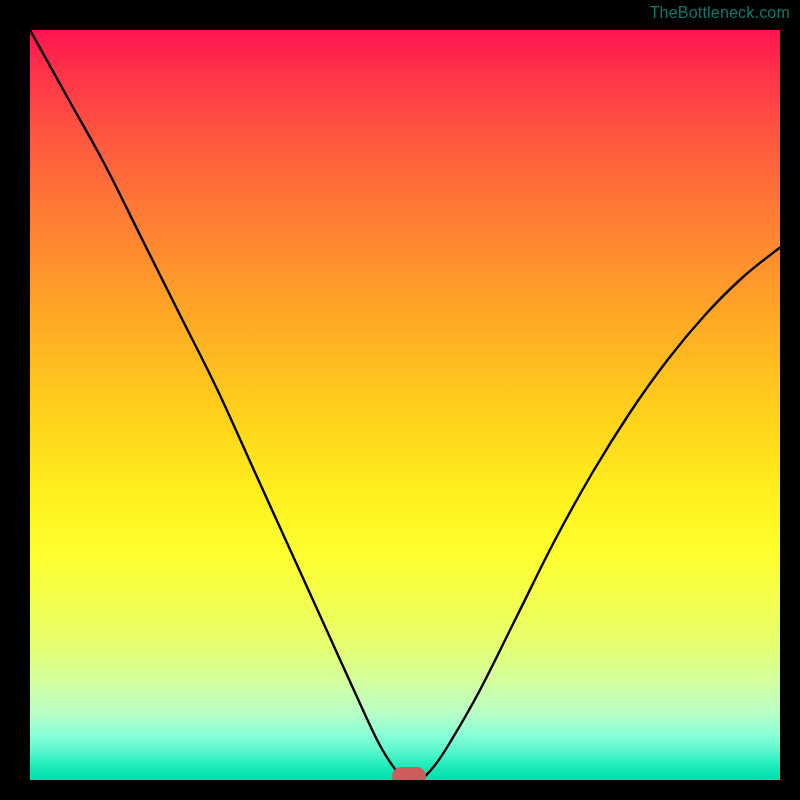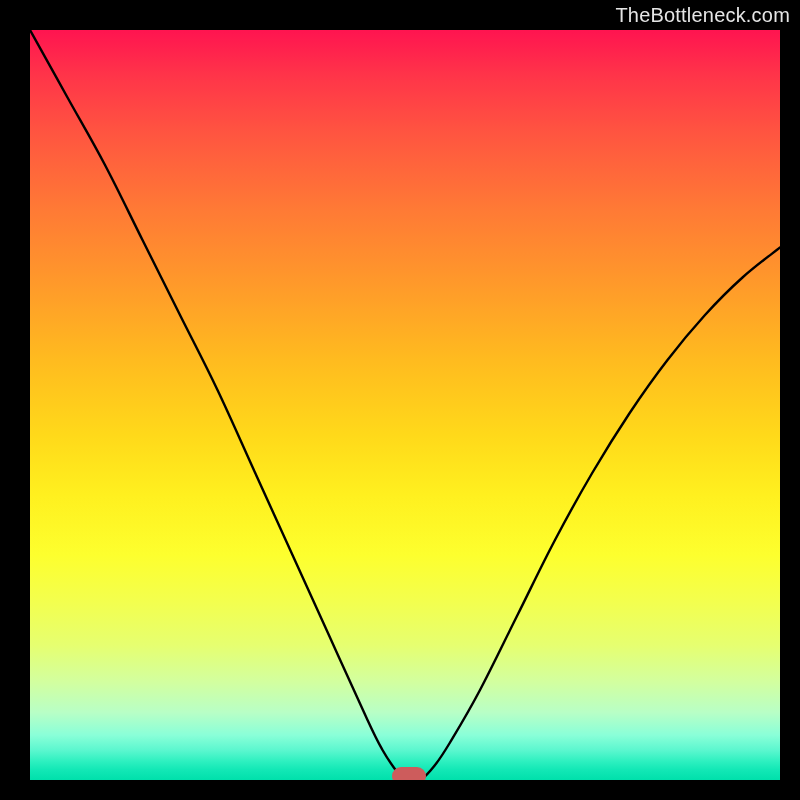--- a/index.html
+++ b/index.html
@@ -14,22 +14,22 @@
   .frame {
     position: relative;
     width: 800px;
     height: 800px;
     background: #000;
   }
   .watermark {
     position: absolute;
     top: 4px;
     right: 10px;
-    color: #e5e5e5;
-    font-size: 20px;
+    color: #0f766e;
+    font-size: 16px;
     font-weight: 500;
     letter-spacing: 0.2px;
     z-index: 10;
     user-select: none;
   }
   .plot-area {
     position: absolute;
     left: 30px;
     top: 30px;
     width: 750px;

